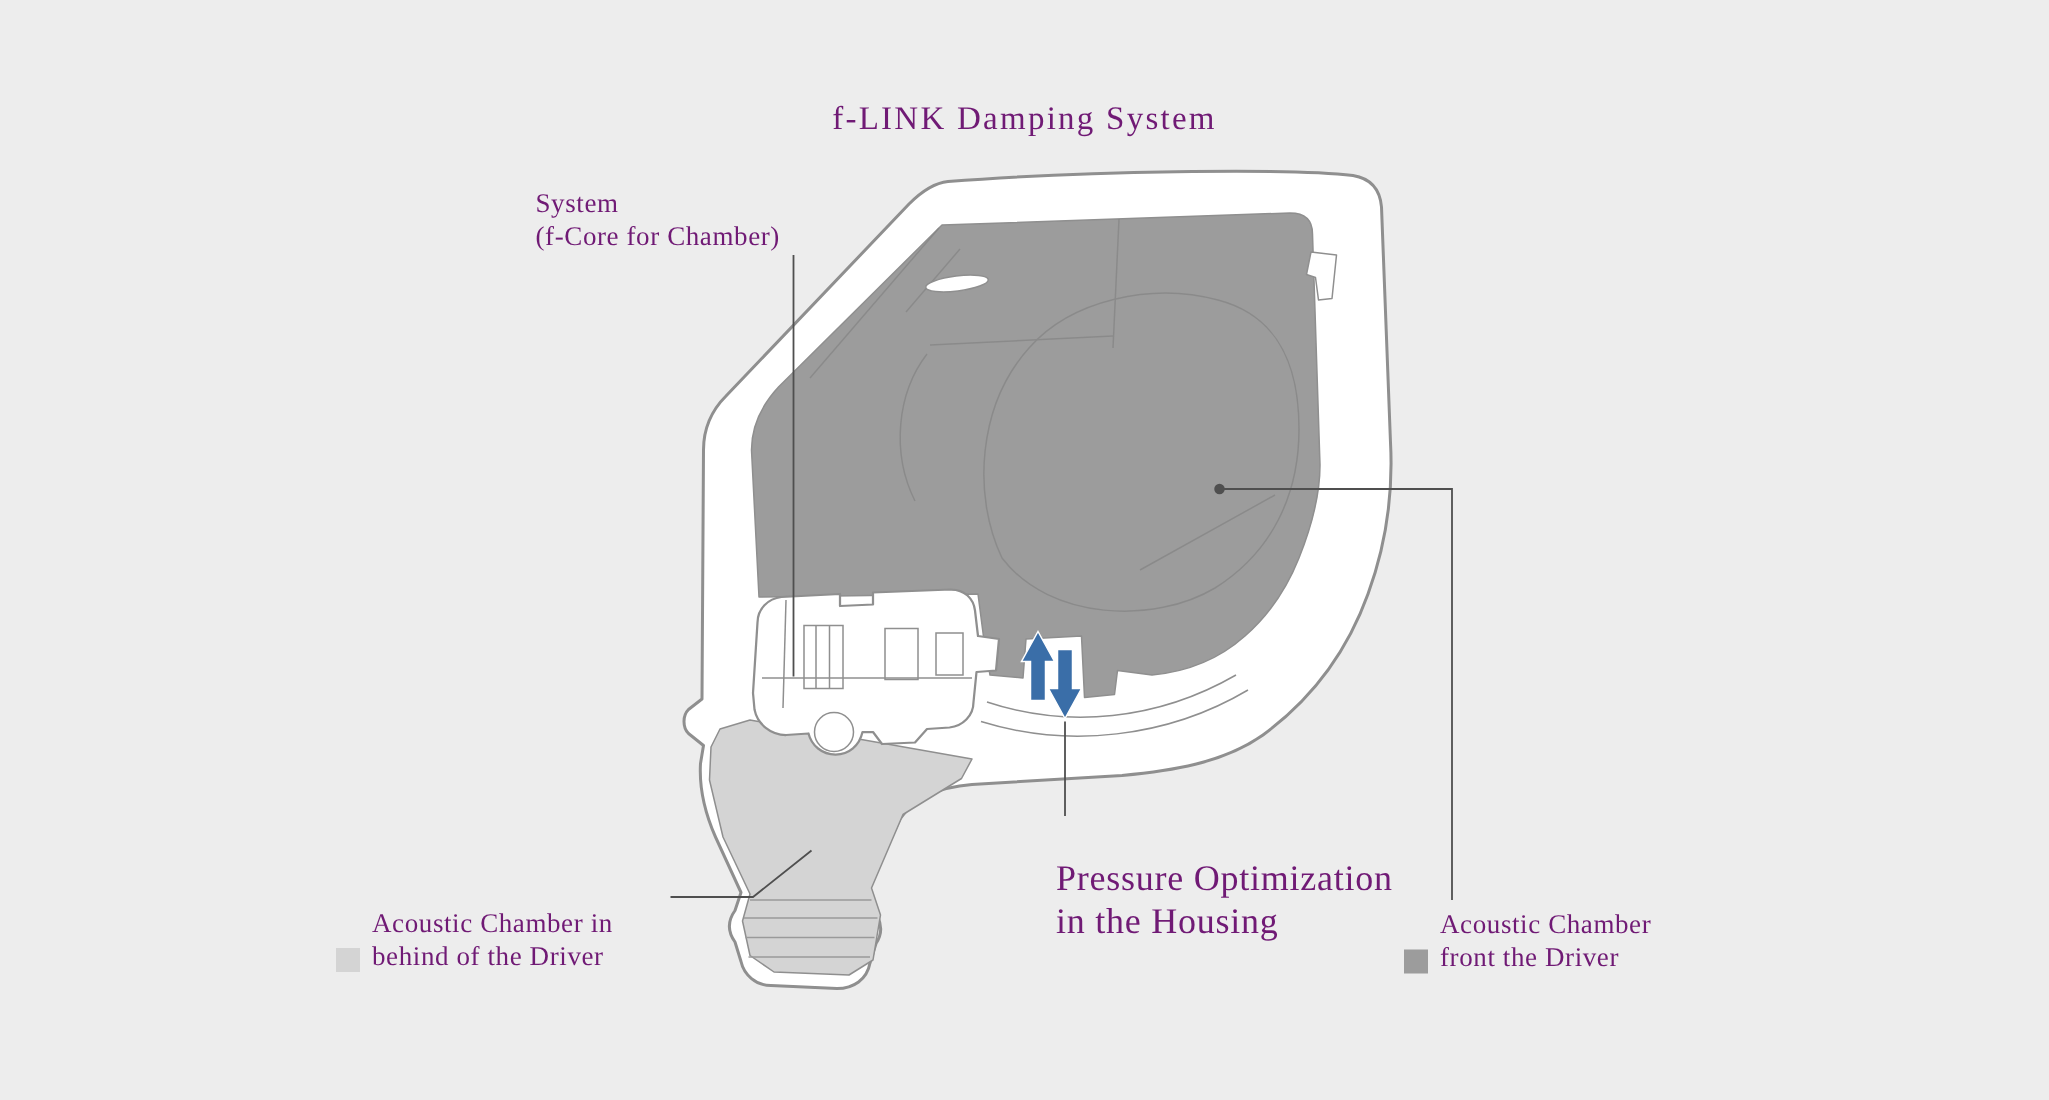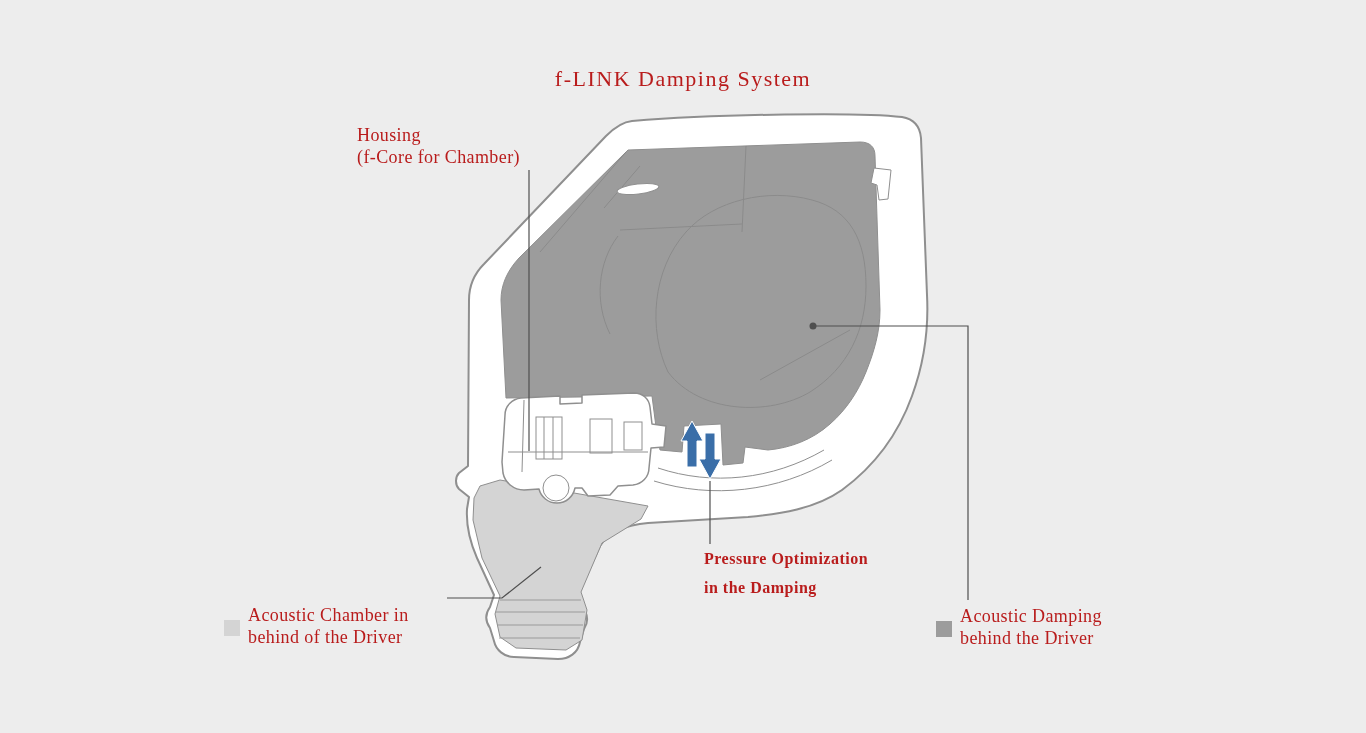--- a/index.html
+++ b/index.html
@@ -2,31 +2,31 @@
 <html><head>
 <meta charset="utf-8">
 <style>
   html,body{margin:0;padding:0;}
   .stage{
     position:relative;
     width:1366px;height:733px;
     background:#ededed;
     overflow:hidden;
     font-family:"Liberation Serif","DejaVu Serif",serif;
-    color:#b91c1c;
+    color:#701a75;
   }
   .stage svg{position:absolute;left:0;top:0;}
   .label{position:absolute;white-space:nowrap;}
   .title{
     top:66px;left:50%;transform:translateX(-50%);
     font-size:22px;letter-spacing:1.5px;
   }
   .driver-label{top:124px;left:357px;font-size:18px;line-height:22px;letter-spacing:0.4px;}
-  .pressure-label{top:544px;left:704px;font-size:16px;line-height:29px;letter-spacing:0.5px;font-weight:bold;}
-  .legend{position:absolute;display:flex;align-items:center;gap:8px;font-size:18px;line-height:22px;letter-spacing:0.4px;}
+  .pressure-label{top:572px;left:704px;font-size:24px;line-height:29px;letter-spacing:0.5px;}
+  .legend{position:absolute;display:flex;align-items:flex-end;gap:8px;font-size:18px;line-height:22px;letter-spacing:0.4px;}
   .legend-front{top:604px;left:224px;}
   .legend-rear{top:605px;left:936px;}
   .swatch{display:inline-block;width:16px;height:16px;margin-top:3px;flex:0 0 auto;}
   .swatch-front{background:#d4d4d4;}
   .swatch-rear{background:#9c9c9c;}
   .line2{display:block;}
 </style>
 </head>
 <body>
 
@@ -140,38 +140,38 @@
       <path d="M 710,481 L 710,544"></path>
       <path d="M 813,326 L 968,326 L 968,600"></path>
       <path d="M 447,598 L 502,598 L 541,567"></path>
     </g>
     <circle cx="813" cy="326" r="3.5" fill="#4f4f4f"></circle>
   </svg>
 
   <div class="label title">f-LINK Damping System</div>
 
   <div class="label driver-label">
-    <span class="line2">Housing</span>
+    <span class="line2">System</span>
     <span class="line2">(f-Core for Chamber)</span>
   </div>
 
   <div class="label pressure-label">
     <span class="line2">Pressure Optimization</span>
-    <span class="line2">in the Damping</span>
+    <span class="line2">in the Housing</span>
   </div>
 
   <div class="legend legend-front">
     <span class="swatch swatch-front"></span>
     <span>
       <span class="line2">Acoustic Chamber in</span>
       <span class="line2">behind of the Driver</span>
     </span>
   </div>
 
   <div class="legend legend-rear">
     <span class="swatch swatch-rear"></span>
     <span>
-      <span class="line2">Acoustic Damping</span>
-      <span class="line2">behind the Driver</span>
+      <span class="line2">Acoustic Chamber</span>
+      <span class="line2">front the Driver</span>
     </span>
   </div>
 
 </div>
 
 </body></html>

